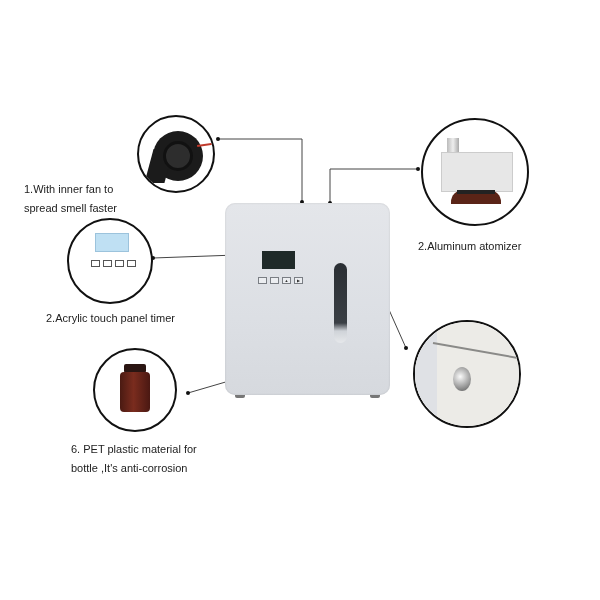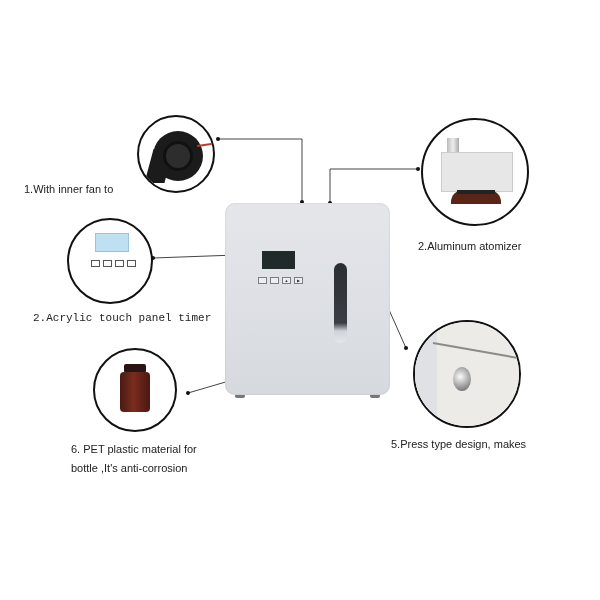--- a/index.html
+++ b/index.html
@@ -77,32 +77,33 @@
 
 <div class="circle" style="left:137px;top:115px;width:78px;height:78px;">
   <div class="fan">
     <div class="out"></div>
       <div class="hub"></div>
   </div>
   <div class="wire"></div>
 </div>
 <div class="caption" style="left:24px;top:152px;margin-top:28px;">
   <div>1.With inner fan to</div>
+  <div>spread smell faster</div>
 </div>
 
 <div class="circle" style="left:67px;top:218px;width:86px;height:86px;">
   <div class="panel-lcd"></div>
   <div class="panel-btns">
       <span></span>
       <span></span>
       <span></span>
       <span></span>
     </div>
 </div>
-<div class="caption" style="left:33px;top:309px;font-family:Liberation Mono, monospace;">
+<div class="caption" style="left:46px;top:309px;">
   <div>2.Acrylic touch panel timer</div>
 </div>
 
 <div class="circle" style="left:421px;top:118px;width:108px;height:108px;">
   <div class="atom-pipe"></div>
   <div class="atom-box"></div>
   <div class="atom-bottle"></div>
   <div class="atom-ring"></div>
 </div>
 <div class="caption" style="left:418px;top:237px;">
@@ -118,14 +119,13 @@
   <div>bottle ,It's anti-corrosion</div>
 </div>
 
 <div class="circle" style="left:413px;top:320px;width:108px;height:108px;">
   <div class="press-bg"></div>
   <div class="press-edge"></div>
   <div class="press-line"></div>
   <div class="press-knob"></div>
 </div>
 <div class="caption" style="left:391px;top:435px;">
-  <div>5.Press type design, makes</div>
 </div>
 
 </body></html>

